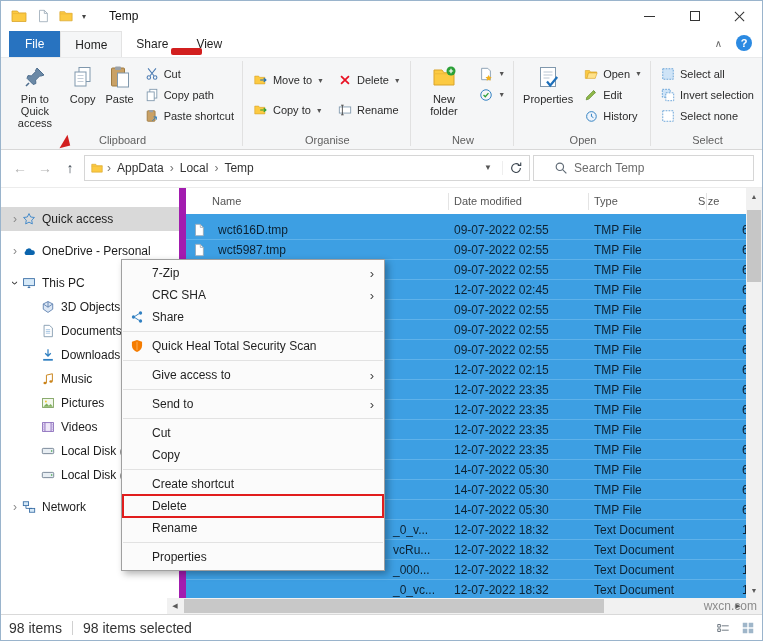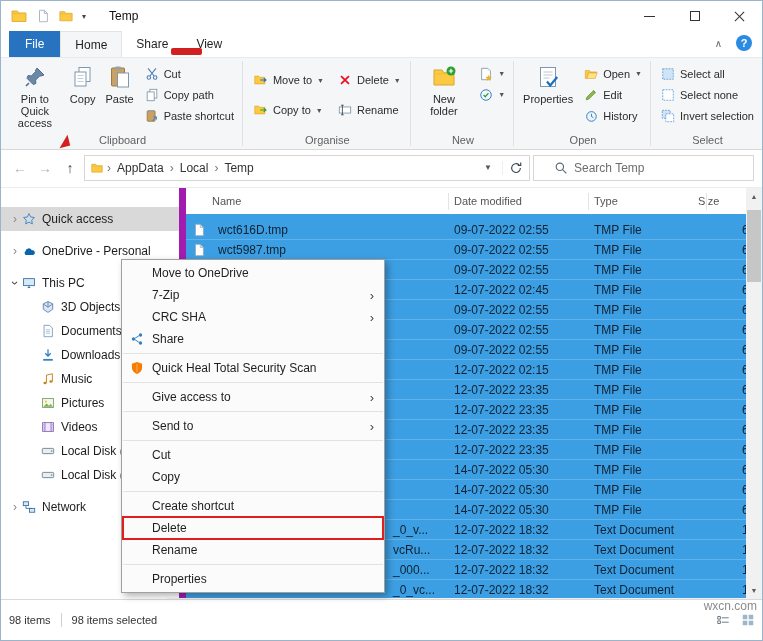--- a/index.html
+++ b/index.html
@@ -94,21 +94,21 @@
   .varrow{position:absolute;left:0;width:16px;height:16px;display:flex;align-items:center;justify-content:center;font-size:7px;color:#5a5a5a;}
   .varrow.up{top:0;} .varrow.down{bottom:0;}
   .vthumb{position:absolute;left:1px;right:1px;top:22px;height:72px;background:#c6c6c6;}
   .hscroll{position:absolute;left:166px;right:16px;bottom:0;height:16px;background:#f1f1f1;display:flex;align-items:center;}
   .harrow{width:16px;height:16px;display:flex;align-items:center;justify-content:center;font-size:7px;color:#5a5a5a;}
   .hthumb{height:14px;width:420px;background:#c8c8c8;margin:0 1px;}
   .htrack{flex:1;}
   .corner{position:absolute;right:0;bottom:0;width:16px;height:16px;background:#f1f1f1;}
 
   
-  .statusbar{position:absolute;left:0;right:0;bottom:0;height:41px;background:#fff;border-top:1px solid #d9d9d9;display:flex;align-items:center;font-size:11px;color:#333;padding-left:8px;}
+  .statusbar{position:absolute;left:0;right:0;bottom:0;height:26px;background:#fff;border-top:1px solid #d9d9d9;display:flex;align-items:center;font-size:14px;color:#333;padding-left:8px;}
   .st-div{width:1px;height:14px;background:#d0d0d0;margin:0 10px;}
   .st-spacer{flex:1;}
   .viewbtn{width:22px;height:22px;display:flex;align-items:center;justify-content:center;margin-right:3px;}
 
   
   .ctxmenu{position:absolute;left:120px;top:258px;width:264px;background:#fbfbfb;border:1px solid #a0a0a0;box-shadow:3px 3px 7px rgba(0,0,0,.3);padding:2px 0;z-index:50;}
   .mi{position:relative;height:22px;display:flex;align-items:center;padding-left:30px;font-size:12px;color:#1f1f1f;}
   .mi .micon{position:absolute;left:8px;top:4px;}
   .mi .subarrow{position:absolute;right:10px;color:#444;font-size:13px;}
   .msep{height:1px;background:#e2e2e2;margin:3px 1px;}
@@ -380,33 +380,33 @@
               <span class="ic">
                 <svg viewBox="0 0 16 16">
                   <rect x="2" y="2" width="12" height="12" fill="#cfe4f7" stroke="#5b9bd5" stroke-dasharray="2 1.3"></rect>
                 </svg>
               </span>
               <span>Select all</span>
             </div>
           <div class="smallbtn">
               <span class="ic">
                 <svg viewBox="0 0 16 16">
-                  <rect x="2" y="2" width="12" height="12" fill="#fff" stroke="#5b9bd5" stroke-dasharray="2 1.3"></rect>
-                </svg>
-              </span>
-              <span>Select none</span>
-            </div>
-          <div class="smallbtn">
-              <span class="ic">
-                <svg viewBox="0 0 16 16">
                   <rect x="1.5" y="1.5" width="9" height="9" fill="#cfe4f7" stroke="#5b9bd5" stroke-dasharray="2 1.3"></rect>
                   <rect x="5.5" y="5.5" width="9" height="9" fill="#fff" stroke="#5b9bd5" stroke-dasharray="2 1.3"></rect>
                 </svg>
               </span>
               <span>Invert selection</span>
+            </div>
+          <div class="smallbtn">
+              <span class="ic">
+                <svg viewBox="0 0 16 16">
+                  <rect x="2" y="2" width="12" height="12" fill="#fff" stroke="#5b9bd5" stroke-dasharray="2 1.3"></rect>
+                </svg>
+              </span>
+              <span>Select none</span>
             </div>
         </div>
       </div>
       <div class="grp-label">Select</div>
     </div>
   </div>
 
   <div class="addressrow">
     <span class="navbtn nav-disabled">←</span>
     <span class="navbtn nav-disabled">→</span>
@@ -726,23 +726,20 @@
             <rect x="8.8" y="2" width="5.2" height="5.2" fill="#9fb6c9"></rect>
             <rect x="2" y="8.8" width="5.2" height="5.2" fill="#9fb6c9"></rect>
             <rect x="8.8" y="8.8" width="5.2" height="5.2" fill="#9fb6c9"></rect>
           </svg>
         </span>
       </span>
   </div>
 
   <div class="ctxmenu">
       <div class="mi">
-        <span class="milabel">Move to OneDrive</span>
-      </div>
-      <div class="mi">
         <span class="milabel">7-Zip</span>
         <span class="subarrow">›</span>
       </div>
       <div class="mi">
         <span class="milabel">CRC SHA</span>
         <span class="subarrow">›</span>
       </div>
       <div class="mi">
         <span class="ic micon">
           <svg viewBox="0 0 16 16">

